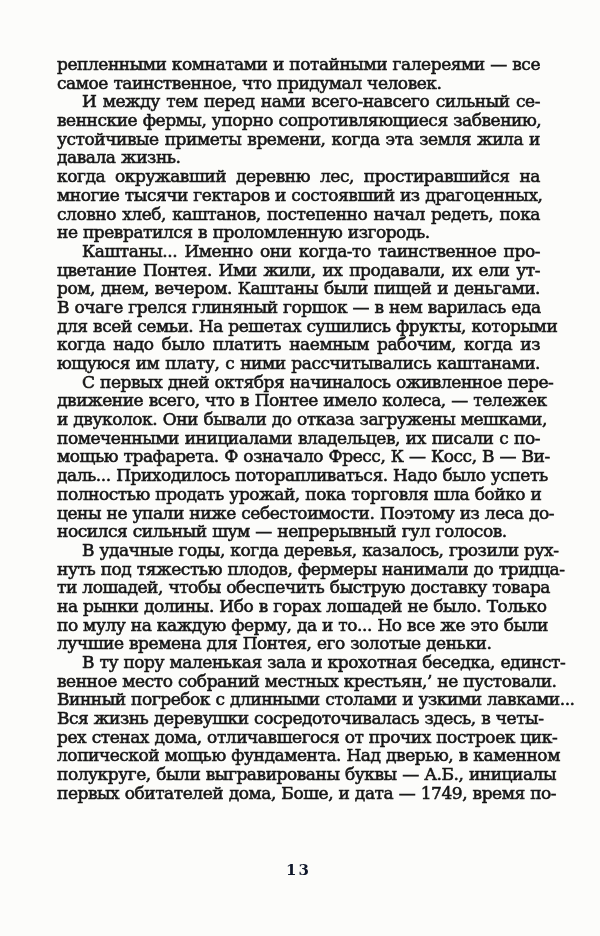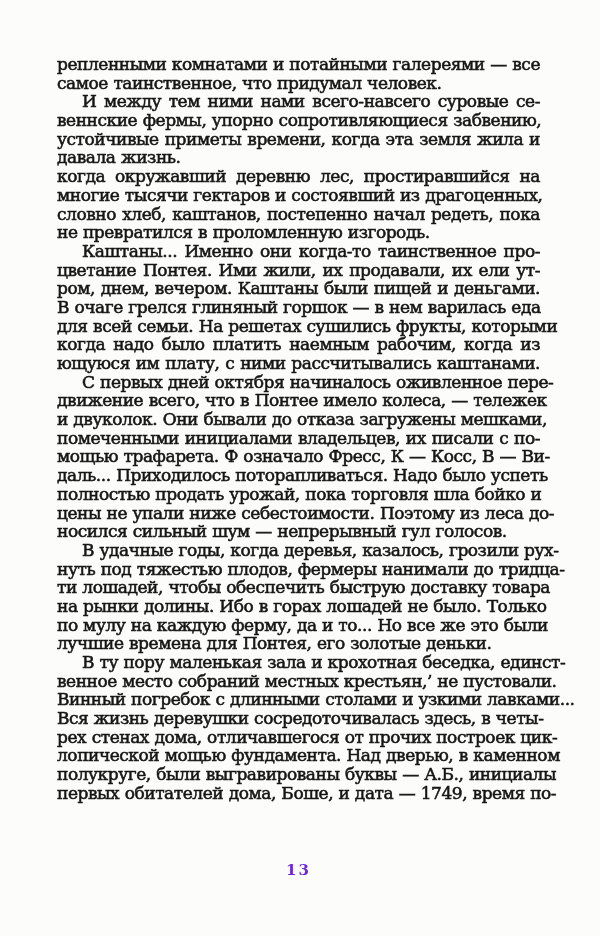--- a/index.html
+++ b/index.html
@@ -48,31 +48,31 @@
   .page-number {
     position: absolute;
     left: 57px;
     top: 861px;
     width: 483px;
     text-align: center;
     font-family: "DejaVu Serif", serif;
     font-size: 15px;
     font-weight: bold;
     letter-spacing: 2px;
-    color: #6d28d9;
+    color: #0f172a;
   }
 </style>
 </head>
 <body>
 
 <div class="scan-page">
   <div class="text-block">
       <div class="line">репленными комнатами и потайными галереями — все</div>
       <div class="line no-just">самое таинственное, что придумал человек.</div>
-      <div class="line indent">И между тем ними нами всего-навсего суровые се-</div>
+      <div class="line indent">И между тем перед нами всего-навсего сильный се-</div>
       <div class="line">веннские фермы, упорно сопротивляющиеся забвению,</div>
       <div class="line">устойчивые приметы времени, когда эта земля жила и</div>
       <div class="line no-just">давала жизнь.</div>
       <div class="line">когда окружавший деревню лес, простиравшийся на</div>
       <div class="line">многие тысячи гектаров и состоявший из драгоценных,</div>
       <div class="line">словно хлеб, каштанов, постепенно начал редеть, пока</div>
       <div class="line no-just">не превратился в проломленную изгородь.</div>
       <div class="line indent">Каштаны... Именно они когда-то таинственное про-</div>
       <div class="line">цветание Понтея. Ими жили, их продавали, их ели ут-</div>
       <div class="line">ром, днем, вечером. Каштаны были пищей и деньгами.</div>

